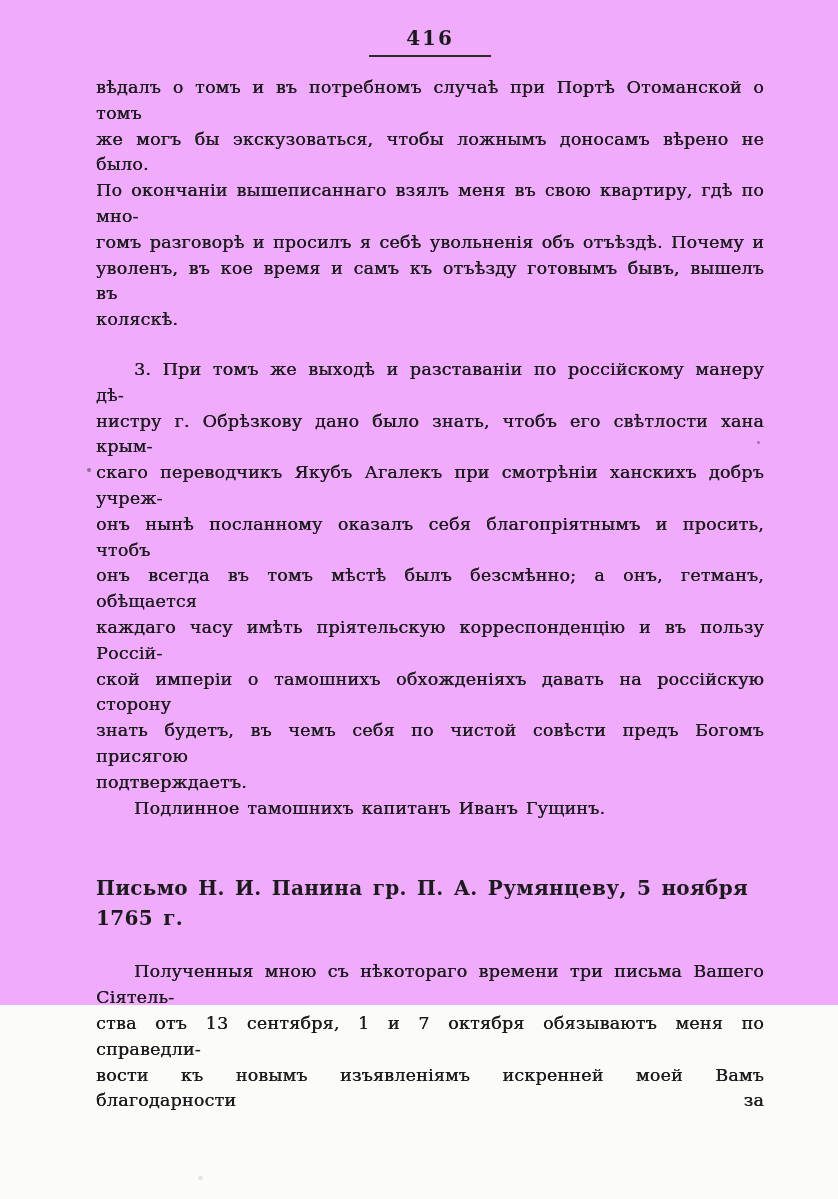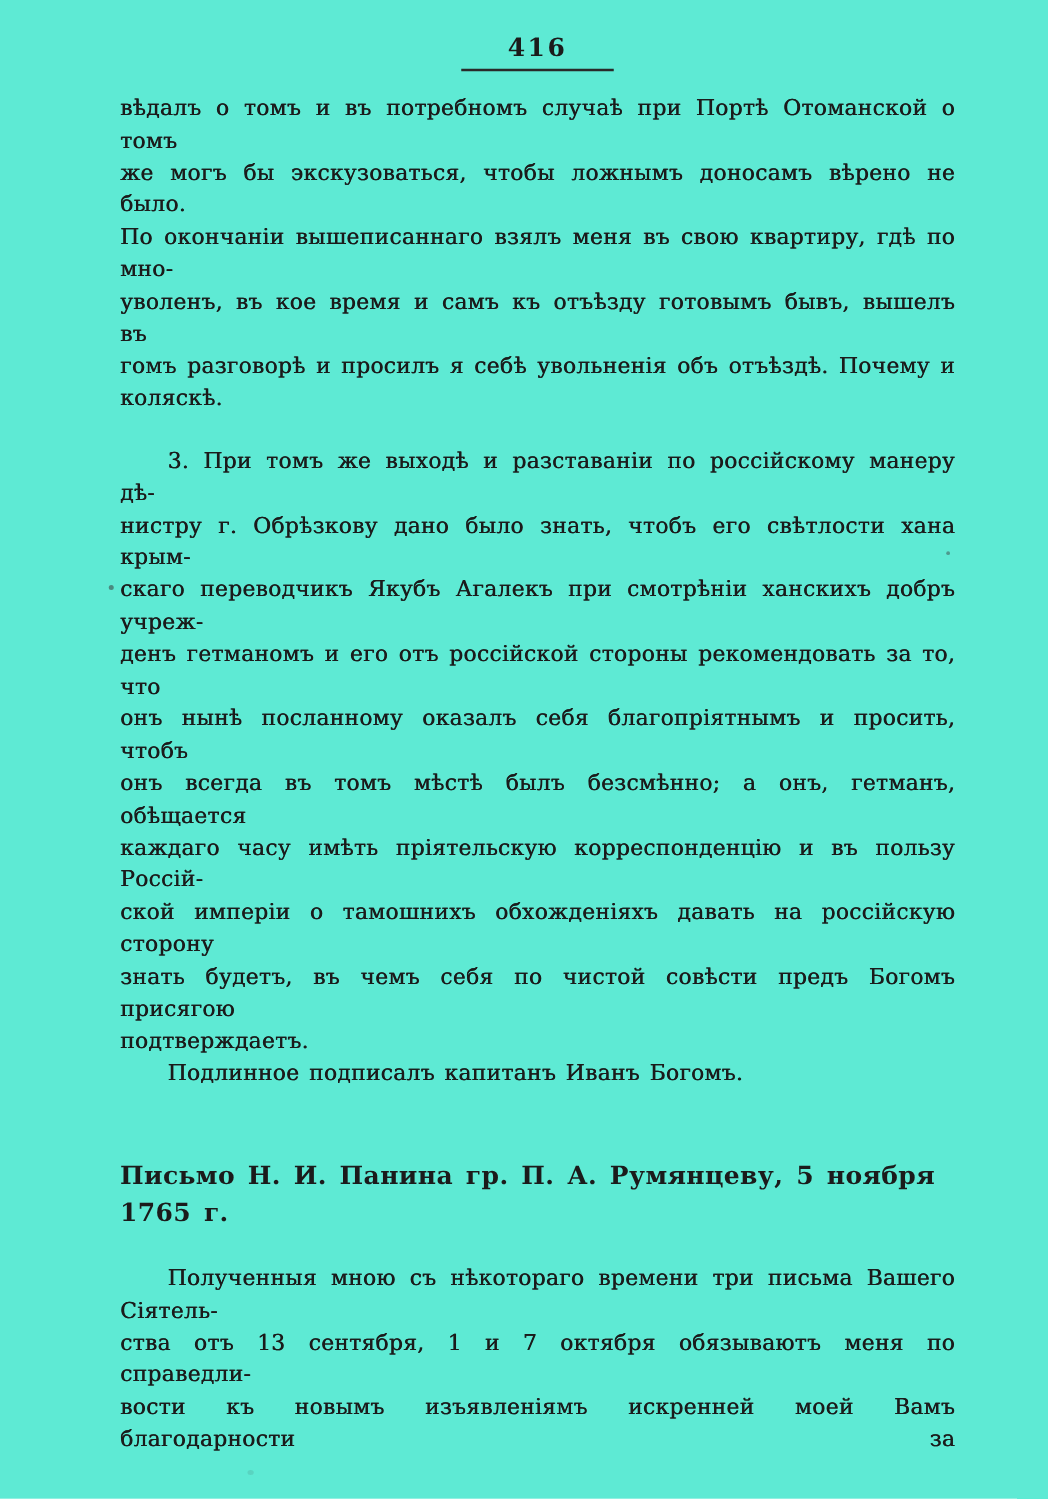--- a/index.html
+++ b/index.html
@@ -10,22 +10,22 @@
     width: 838px;
     height: 1199px;
     background: #fbfbf9;
     overflow: hidden;
     font-family: "DejaVu Serif", "Liberation Serif", serif;
     color: #1b1b1b;
   }
   .page {
     position: relative;
     width: 838px;
-    height: 1199px;
-    background: #5eead4;
+    height: 1005px;
+    background: #f0abfc;
   }
   .page-number-wrap {
     padding-top: 26px;
     width: 668px;
     margin-left: 96px;
     text-align: center;
   }
   .page-number {
     font-size: 20px;
     font-weight: bold;
@@ -89,40 +89,39 @@
     <div class="page-number">416</div>
     <div class="page-number-rule"></div>
   </div>
 
   <main class="text-block">
 
     <section class="para">
         <div class="line">вѣдалъ о томъ и въ потребномъ случаѣ при Портѣ Отоманской о томъ</div>
         <div class="line">же могъ бы экскузоваться, чтобы ложнымъ доносамъ вѣрено не было.</div>
         <div class="line">По окончаніи вышеписаннаго взялъ меня въ свою квартиру, гдѣ по мно-</div>
+        <div class="line">гомъ разговорѣ и просилъ я себѣ увольненія объ отъѣздѣ. Почему и</div>
         <div class="line">уволенъ, въ кое время и самъ къ отъѣзду готовымъ бывъ, вышелъ въ</div>
-        <div class="line">гомъ разговорѣ и просилъ я себѣ увольненія объ отъѣздѣ. Почему и</div>
         <div class="line no-justify">коляскѣ.</div>
       </section>
 
     <section class="para gap-before-small">
         <div class="line indent">3. При томъ же выходѣ и разставаніи по россійскому манеру дѣ-</div>
         <div class="line">нистру г. Обрѣзкову дано было знать, чтобъ его свѣтлости хана крым-</div>
         <div class="line">скаго переводчикъ Якубъ Агалекъ при смотрѣніи ханскихъ добръ учреж-</div>
-        <div class="line">денъ гетманомъ и его отъ россійской стороны рекомендовать за то, что</div>
         <div class="line">онъ нынѣ посланному оказалъ себя благопріятнымъ и просить, чтобъ</div>
         <div class="line">онъ всегда въ томъ мѣстѣ былъ безсмѣнно; а онъ, гетманъ, обѣщается</div>
         <div class="line">каждаго часу имѣть пріятельскую корреспонденцію и въ пользу Россій-</div>
         <div class="line">ской имперіи о тамошнихъ обхожденіяхъ давать на россійскую сторону</div>
         <div class="line">знать будетъ, въ чемъ себя по чистой совѣсти предъ Богомъ присягою</div>
         <div class="line no-justify">подтверждаетъ.</div>
       </section>
 
     <section class="para">
-        <div class="line indent no-justify">Подлинное подписалъ капитанъ Иванъ Богомъ.</div>
+        <div class="line indent no-justify">Подлинное тамошнихъ капитанъ Иванъ Гущинъ.</div>
       </section>
 
     <h2 class="letter-heading">Письмо Н. И. Панина гр. П. А. Румянцеву, 5 ноября 1765 г.</h2>
 
     <section class="para">
         <div class="line indent">Полученныя мною съ нѣкотораго времени три письма Вашего Сіятель-</div>
         <div class="line">ства отъ 13 сентября, 1 и 7 октября обязываютъ меня по справедли-</div>
         <div class="line">вости къ новымъ изъявленіямъ искренней моей Вамъ благодарности за</div>
       </section>
 

